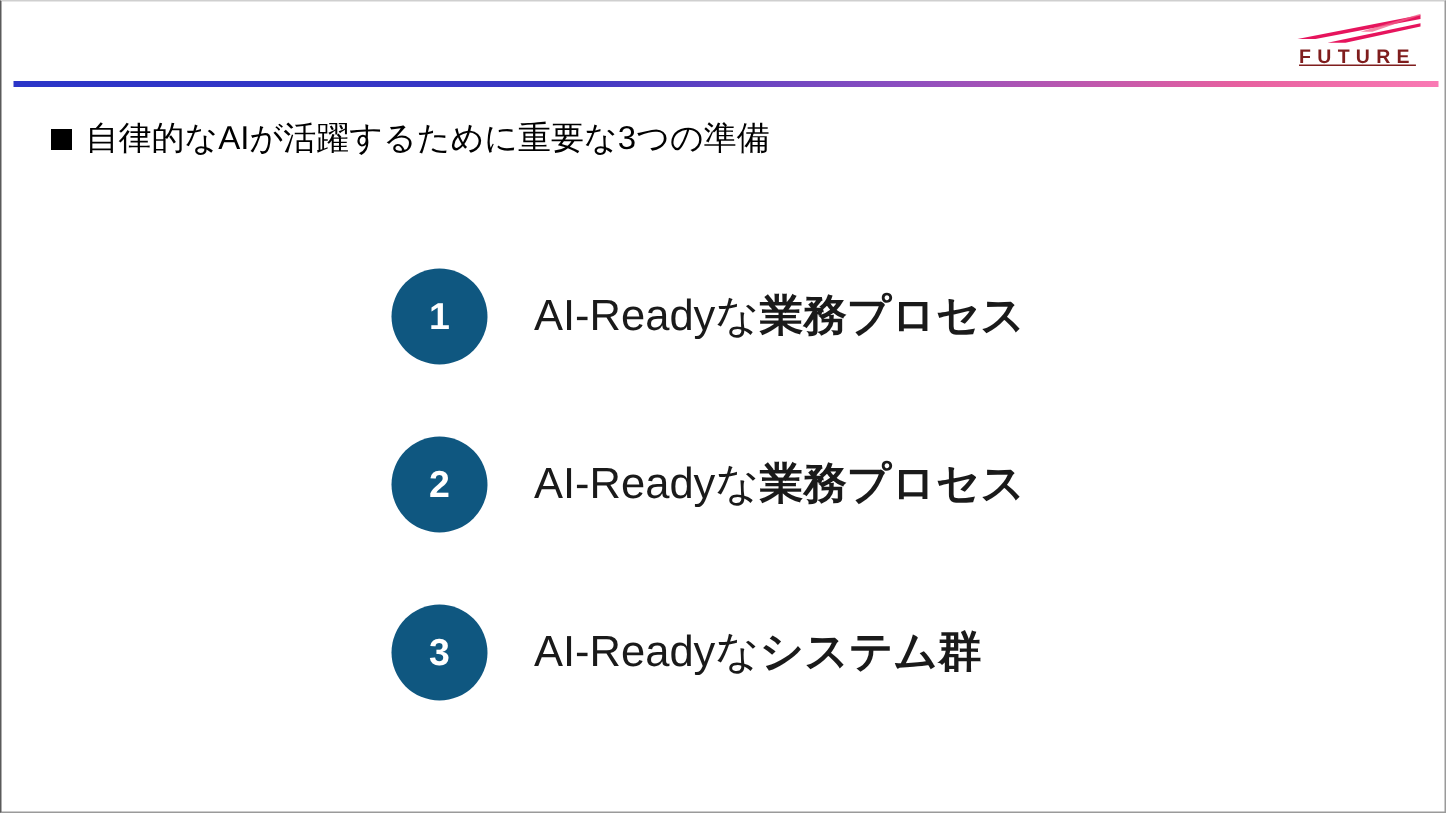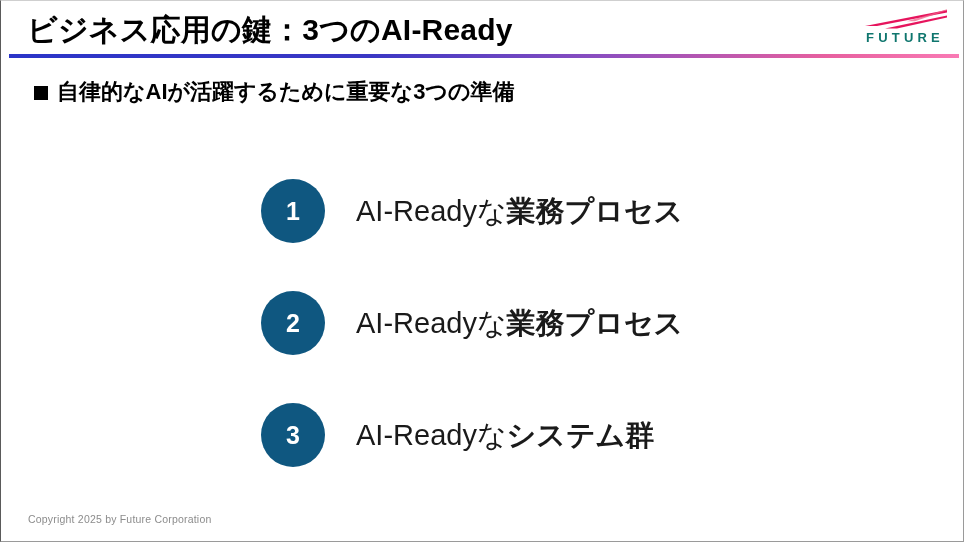--- a/index.html
+++ b/index.html
@@ -75,21 +75,20 @@
   }
 
   
   #subtitle-row {
     position: absolute;
     left: 33px;
     top: 76px;
     display: flex;
     align-items: center;
     gap: 9px;
-    font-weight: bold;
   }
   #subtitle-bullet {
     width: 14px;
     height: 14px;
     background: #000000;
     flex: 0 0 auto;
     margin-top: 2px;
   }
   #subtitle-text {
     font-size: 22px;
@@ -145,31 +144,30 @@
     font-size: 10.5px;
     color: #8c8c8c;
     letter-spacing: 0.2px;
   }
 </style>
 </head>
 <body>
 
 <div id="slide">
 
-  <div id="slide-title">ビジネス応用の鍵：3つのAI-Ready</div>
 
   <div id="title-divider" style="background: linear-gradient(to right, rgb(43, 53, 200) 0%, rgb(58, 55, 196) 38%, rgb(139, 78, 192) 62%, rgb(231, 96, 159) 86%, rgb(249, 122, 180) 100%);"></div>
 
   <div id="logo">
     <svg id="logo-swoosh" viewBox="0 0 96 22" xmlns="http://www.w3.org/2000/svg">
       <polygon points="10,18 92,2 92,4.6 22,18" fill="#e4004f" opacity="0.92"></polygon>
       <polygon points="30,20.5 92,7.5 92,9.6 42,20.5" fill="#e4004f" opacity="0.92"></polygon>
       <polygon points="52,13.2 92,1.2 92,2.2 60,13.2" fill="#f06089" opacity="0.75"></polygon>
     </svg>
-    <div id="logo-wordmark" style="color: #0f766e;">FUTURE</div>
+    <div id="logo-wordmark" style="color: #7f1d1d; text-decoration: underline;">FUTURE</div>
   </div>
 
   <div id="subtitle-row">
     <span id="subtitle-bullet" aria-label="■"></span>
     <span id="subtitle-text">自律的なAIが活躍するために重要な3つの準備</span>
   </div>
 
   <div id="items">
 
     <div class="item-row">
@@ -188,15 +186,14 @@
 
     <div class="item-row">
       <div class="item-badge" style="background: rgb(15, 87, 128);">3</div>
       <div class="item-label">
         <span class="lead">AI-Readyな</span><span class="emph">システム群</span>
       </div>
     </div>
 
   </div>
 
-  <div id="footer-copyright">Copyright 2025 by Future Corporation</div>
 
 </div>
 
 </body></html>

